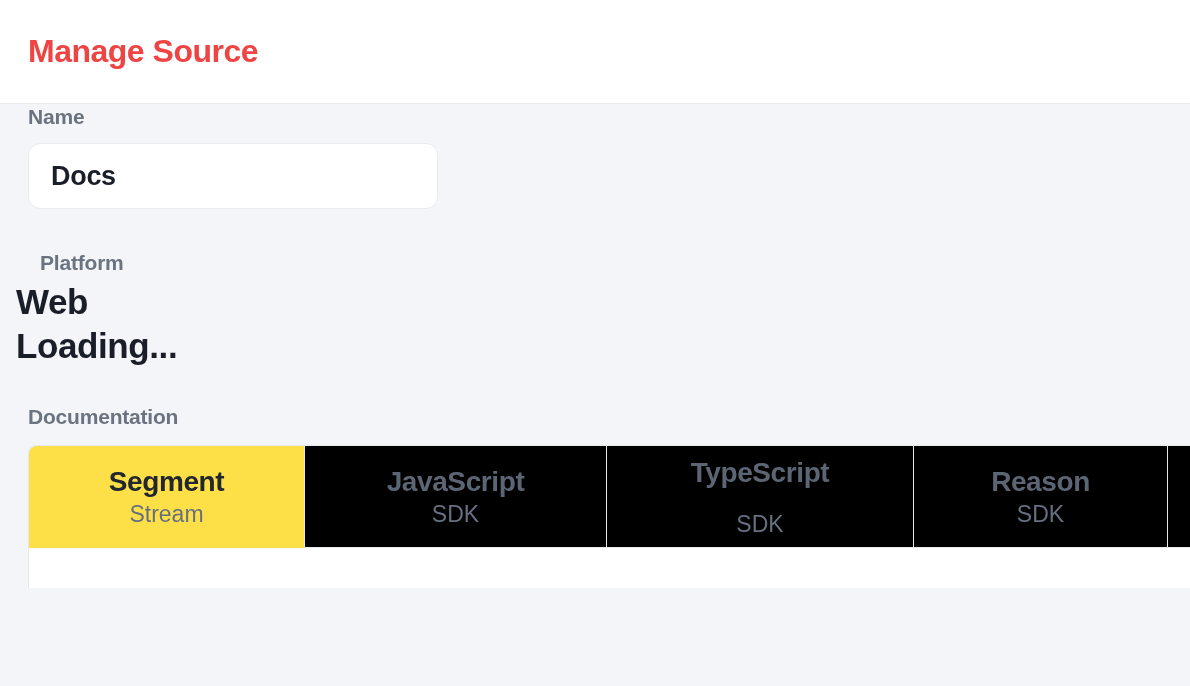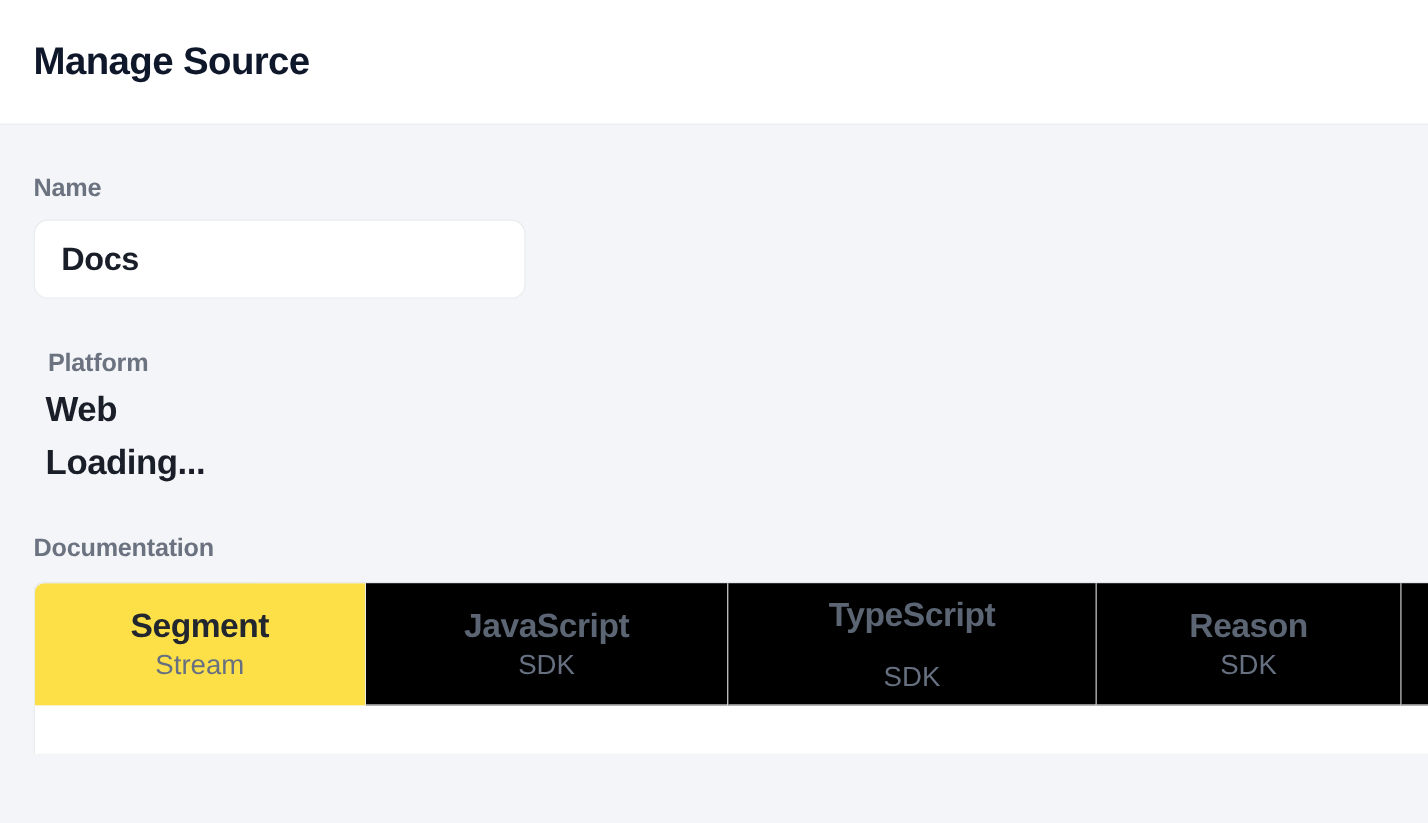--- a/index.html
+++ b/index.html
@@ -14,56 +14,56 @@
     height: 104px;
     background: #ffffff;
     border-bottom: 1px solid #e8eaee;
     display: flex;
     align-items: center;
     padding: 0 28px;
   }
   .page-title {
     font-size: 32px;
     font-weight: 700;
-    color: #0f172a;
+    color: #ef4444;
     letter-spacing: -0.5px;
   }
   
   .lbl {
     margin-left: 28px;
     font-size: 21px;
     font-weight: 600;
     color: #6b7380;
     line-height: 26px;
     letter-spacing: -0.2px;
   }
-  .lbl-name      { margin-top: 40px; }
+  .lbl-name      { }
   .lbl-platform  { margin-top: 41px; margin-left: 40px; }
   .lbl-apikey    { margin-top: 42px; }
   .lbl-docs      { margin-top: 40px; }
   .name-input {
     display: block;
     margin: 13px 0 0 28px;
     width: 410px;
     height: 66px;
     background: #ffffff;
     border: 1px solid #e8ebef;
     border-radius: 12px;
     padding: 0 22px;
     font-family: "Liberation Sans", sans-serif;
     font-size: 27px;
     font-weight: 700;
     color: #191e28;
     letter-spacing: -0.3px;
     outline: none;
   }
   .val {
-    margin-left: 38px;
+    margin-left: 16px;
     margin-top: 8px;
-    font-size: 29px;
+    font-size: 35px;
     font-weight: 700;
     color: #191e28;
     line-height: 36px;
     letter-spacing: -0.4px;
   }
   
   .tabs {
     display: flex;
     margin: 15px 0 0 28px;
     height: 103px;

